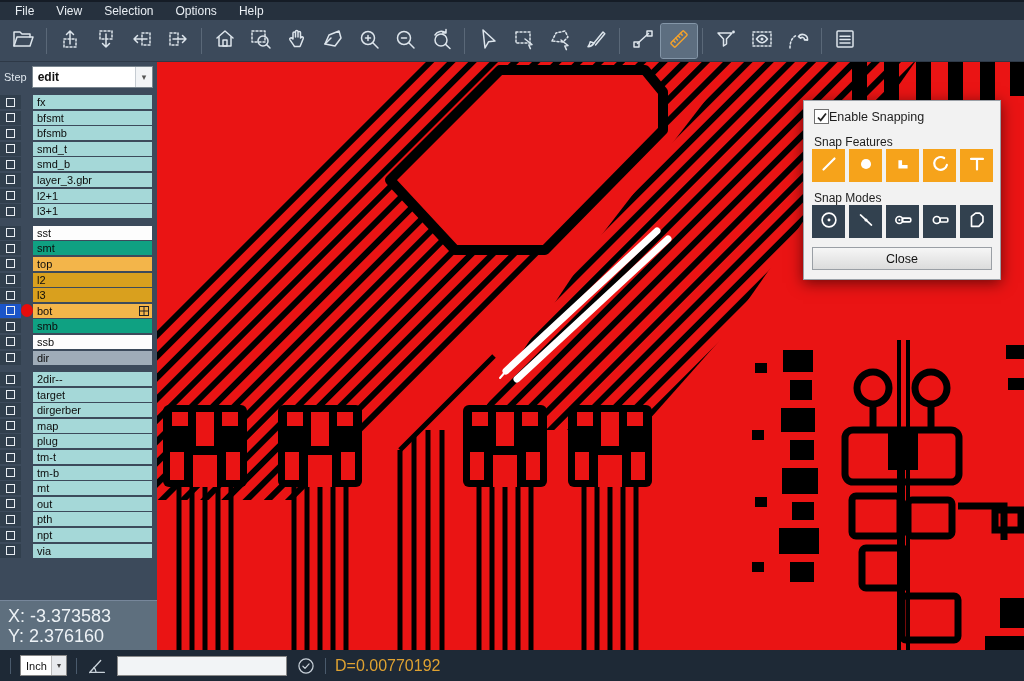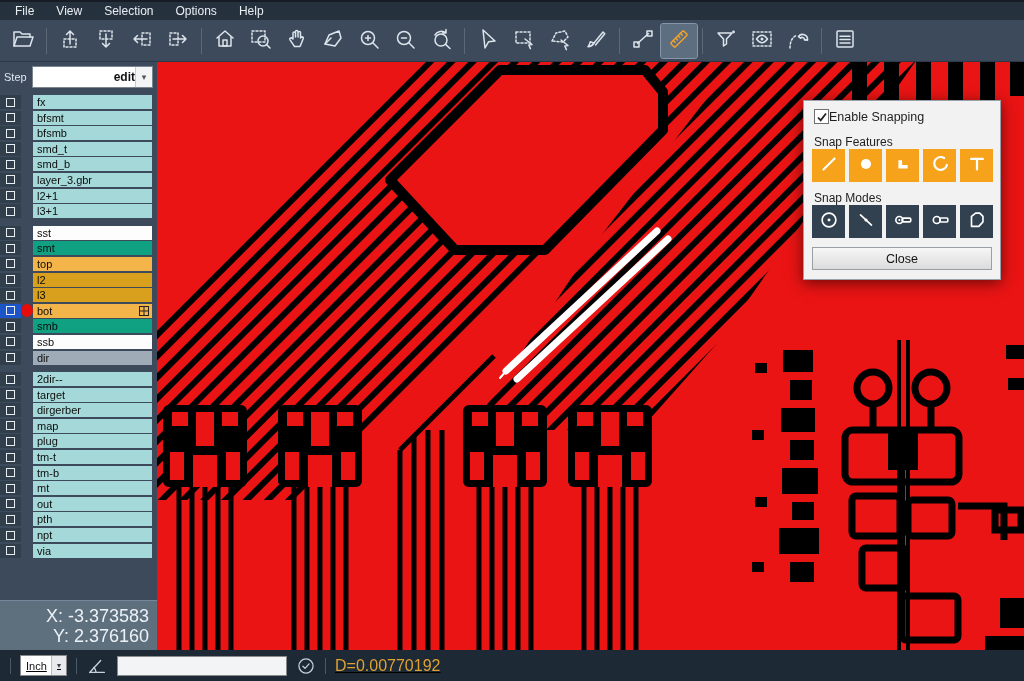--- a/index.html
+++ b/index.html
@@ -17,21 +17,21 @@
   .toolbar { height:42px; background:#3C4A5B; display:flex; align-items:center;
              padding:0 5px; border-bottom:1px solid #2E3947; }
   .tbtn { width:36px; height:34px; display:flex; align-items:center; justify-content:center;
           border-radius:2px; flex:0 0 auto; }
   .tbtn svg { stroke:#DDE5EC; fill:none; stroke-width:1.5; stroke-linecap:round; stroke-linejoin:round; }
   .tbtn.active { background:#5D6E80; outline:1px solid #8496A8; }
   .tbtn.active svg { stroke:#F2A12C; }
   .tsep { width:1px; height:26px; background:#5A6878; margin:0 5px; flex:0 0 auto; }
 
   
-  .main { position:absolute; top:62px; left:0; right:0; bottom:31px; display:flex;text-align:right; }
+  .main { position:absolute; top:62px; left:0; right:0; bottom:31px; display:flex; }
   .sidebar { width:157px; background:#3C4A5B; display:flex; flex-direction:column; flex:0 0 auto; }
   .step-row { height:30px; display:flex; align-items:center; padding:0 4px; gap:5px; flex:0 0 auto;}
   .step-label { color:#DFE7EE; font-size:11px; }
   .combo { flex:1; height:22px; background:#fff; border:1px solid #7A868F; display:flex; align-items:center; }
   .combo-text { flex:1; font-size:12px; font-weight:bold; color:#111; padding-left:5px; }
   .combo-btn { width:17px; height:100%; border-left:1px solid #C6CCD2; display:flex;
                align-items:center; justify-content:center; color:#555; font-size:9px; background:#F2F4F6;}
 
   #layer-list { flex:1; padding-top:3px; overflow:hidden; }
   .layer-row { display:flex; align-items:center; height:14px; margin-bottom:1.6px; }
@@ -69,21 +69,21 @@
   .snap-btn { width:33px; height:33px; display:flex; align-items:center; justify-content:center; flex:0 0 auto;}
   .snap-btn.feature { background:#F6A31B; }
   .snap-btn.mode { background:#32414F; }
   .snap-btn svg { stroke:#fff; fill:none; stroke-width:2.4; stroke-linecap:round; stroke-linejoin:round;}
   .close-btn { margin:9px 8px 0; height:23px; background:linear-gradient(#F6F6F6,#DCDCDC);
                border:1px solid #9A9FA5; font-size:12.5px; color:#111; display:flex;
                align-items:center; justify-content:center; }
 
   
   .statusbar { position:absolute; left:0; right:0; bottom:0; height:31px; background:#1E2936;
-               display:flex; align-items:center; gap:9px; padding:0 10px;text-decoration:underline; }
+               display:flex; align-items:center; gap:9px; padding:0 10px; }
   .sb-sep { width:1px; height:16px; background:#4A5A6C; }
   .unit-select { width:47px; height:21px; background:#fff; border:1px solid #888; display:flex; align-items:center;}
   .unit-text { flex:1; font-size:11px; color:#111; padding-left:5px; }
   .unit-chevron { width:15px; height:100%; border-left:1px solid #BBB; background:#E8EAED; color:#444;
                   font-size:8px; display:flex; align-items:center; justify-content:center; }
   .sb-icon { display:flex; align-items:center; }
   .sb-icon svg { stroke:#C8D1D9; fill:none; stroke-width:1.5; stroke-linecap:round; stroke-linejoin:round;}
   .sb-input { width:170px; height:20px; background:#F2F4F6; border:1px solid #888; font-size:12px; padding:0 4px;}
   .sb-d { color:#DFA231; font-size:16px; }
 </style>

